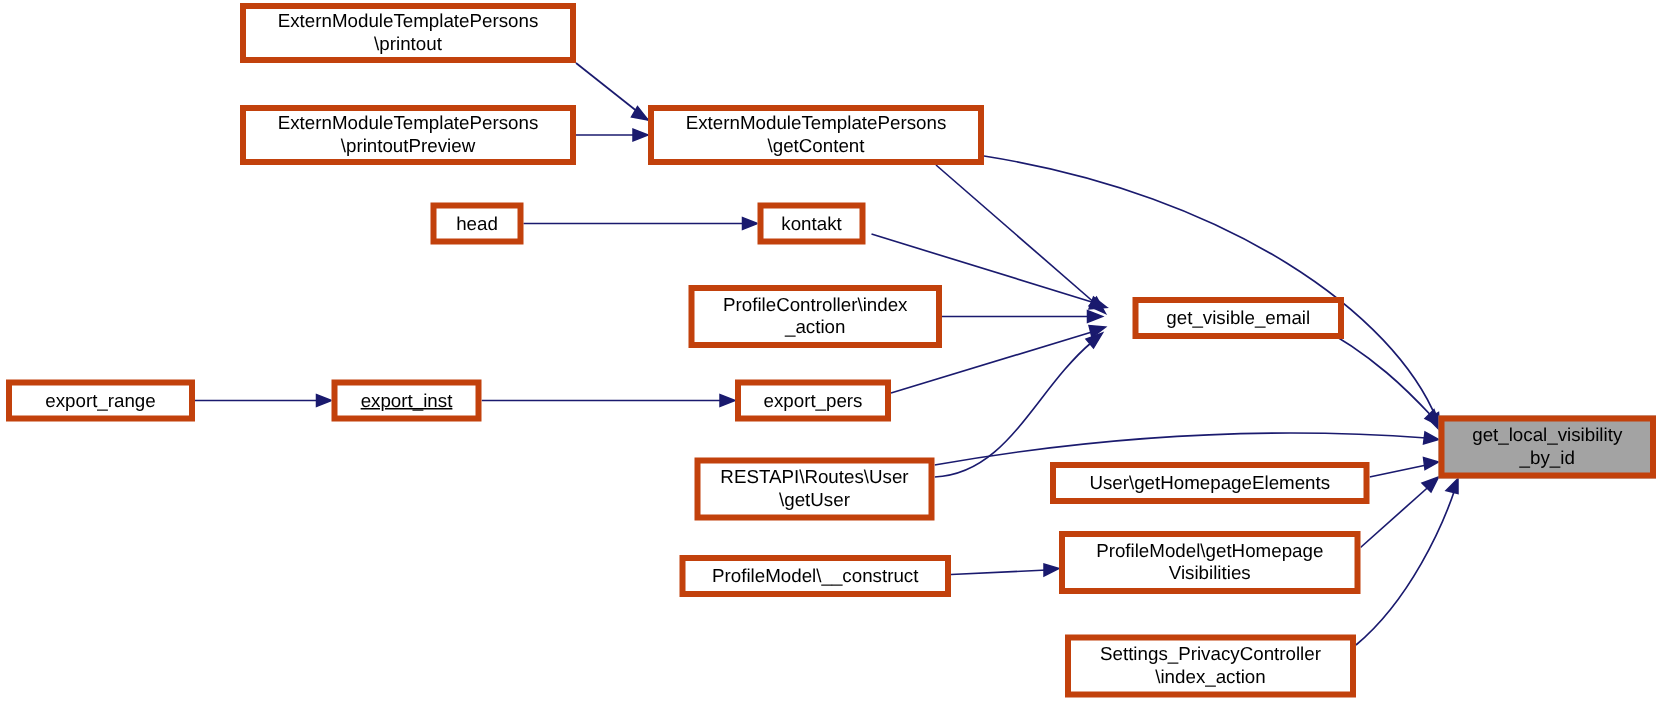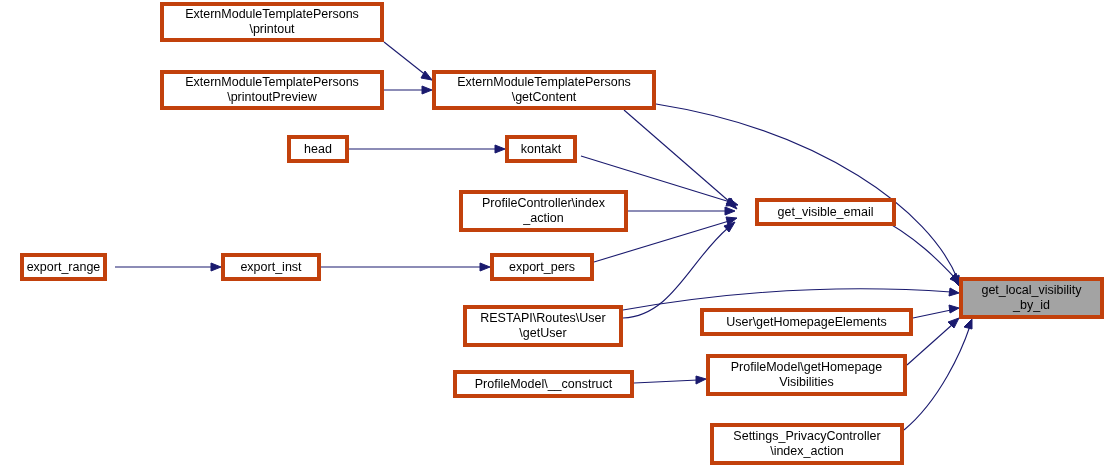--- a/index.html
+++ b/index.html
@@ -155,23 +155,23 @@
 
   <div class="node" style="left:241px; top:135px; width:62px; height:28px;margin-left:46px;">head</div>
 
   <div class="node" style="left:505px; top:135px; width:72px; height:28px;">kontakt</div>
 
   <div class="node" style="left:459px; top:190px; width:169px; height:42px;">ProfileController\index
 _action</div>
 
   <div class="node" style="left:735px; top:198px; width:141px; height:28px;margin-left:20px;">get_visible_email</div>
 
-  <div class="node" style="left:20px; top:253px; width:87px; height:28px;">export_range</div>
+  <div class="node" style="left:4px; top:253px; width:126px; height:28px;">export_range</div>
 
-  <div class="node" style="left:221px; top:253px; width:100px; height:28px;">export_inst</div>
+  <div class="node" style="left:221px; top:253px; width:100px; height:28px;text-decoration:underline;">export_inst</div>
 
   <div class="node" style="left:490px; top:253px; width:104px; height:28px;">export_pers</div>
 
   <div class="node highlight" style="left:959px; top:277px; width:145px; height:42px;">get_local_visibility
 _by_id</div>
 
   <div class="node" style="left:463px; top:305px; width:160px; height:42px;">RESTAPI\Routes\User
 \getUser</div>
 
   <div class="node" style="left:700px; top:308px; width:213px; height:28px;">User\getHomepageElements</div>

